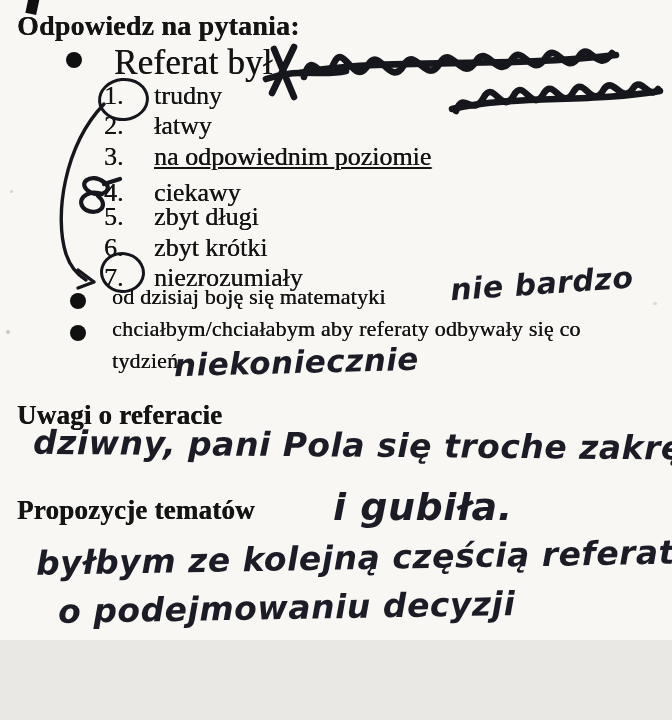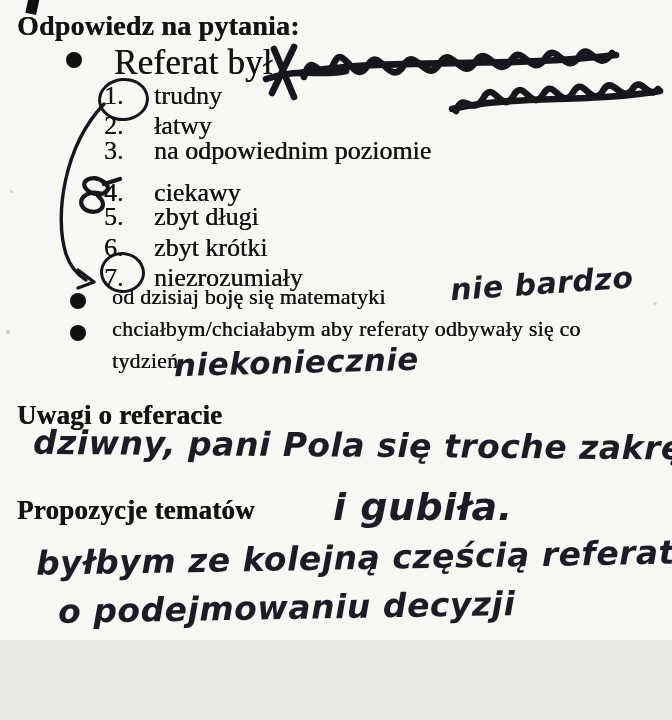--- a/index.html
+++ b/index.html
@@ -54,21 +54,21 @@
     <path d="M196,78 C204,56 212,86 224,64 C234,46 242,84 254,62 C264,44 272,82 284,60 C294,44 302,80 314,58 C324,42 332,78 344,56 C354,42 362,74 374,54 C382,44 390,68 398,56"></path>
     <path d="M192,76 C250,62 330,70 400,58"></path>
   </svg>
 
   <div class="opt" style="top:81px;">
     <span class="num">1.</span><span class="lbl">trudny</span>
   </div>
   <div class="opt" style="top:111px;">
     <span class="num">2.</span><span class="lbl">łatwy</span>
   </div>
-  <div class="opt" style="top:136px;">
+  <div class="opt" style="top:142px;text-decoration:underline;">
     <span class="num">3.</span><span class="lbl">na odpowiednim poziomie</span>
   </div>
   <div class="opt" style="top:178px;">
     <span class="num">4.</span><span class="lbl">ciekawy</span>
   </div>
   <div class="opt" style="top:202px;">
     <span class="num">5.</span><span class="lbl">zbyt długi</span>
   </div>
   <div class="opt" style="top:233px;">
     <span class="num">6.</span><span class="lbl">zbyt krótki</span>

